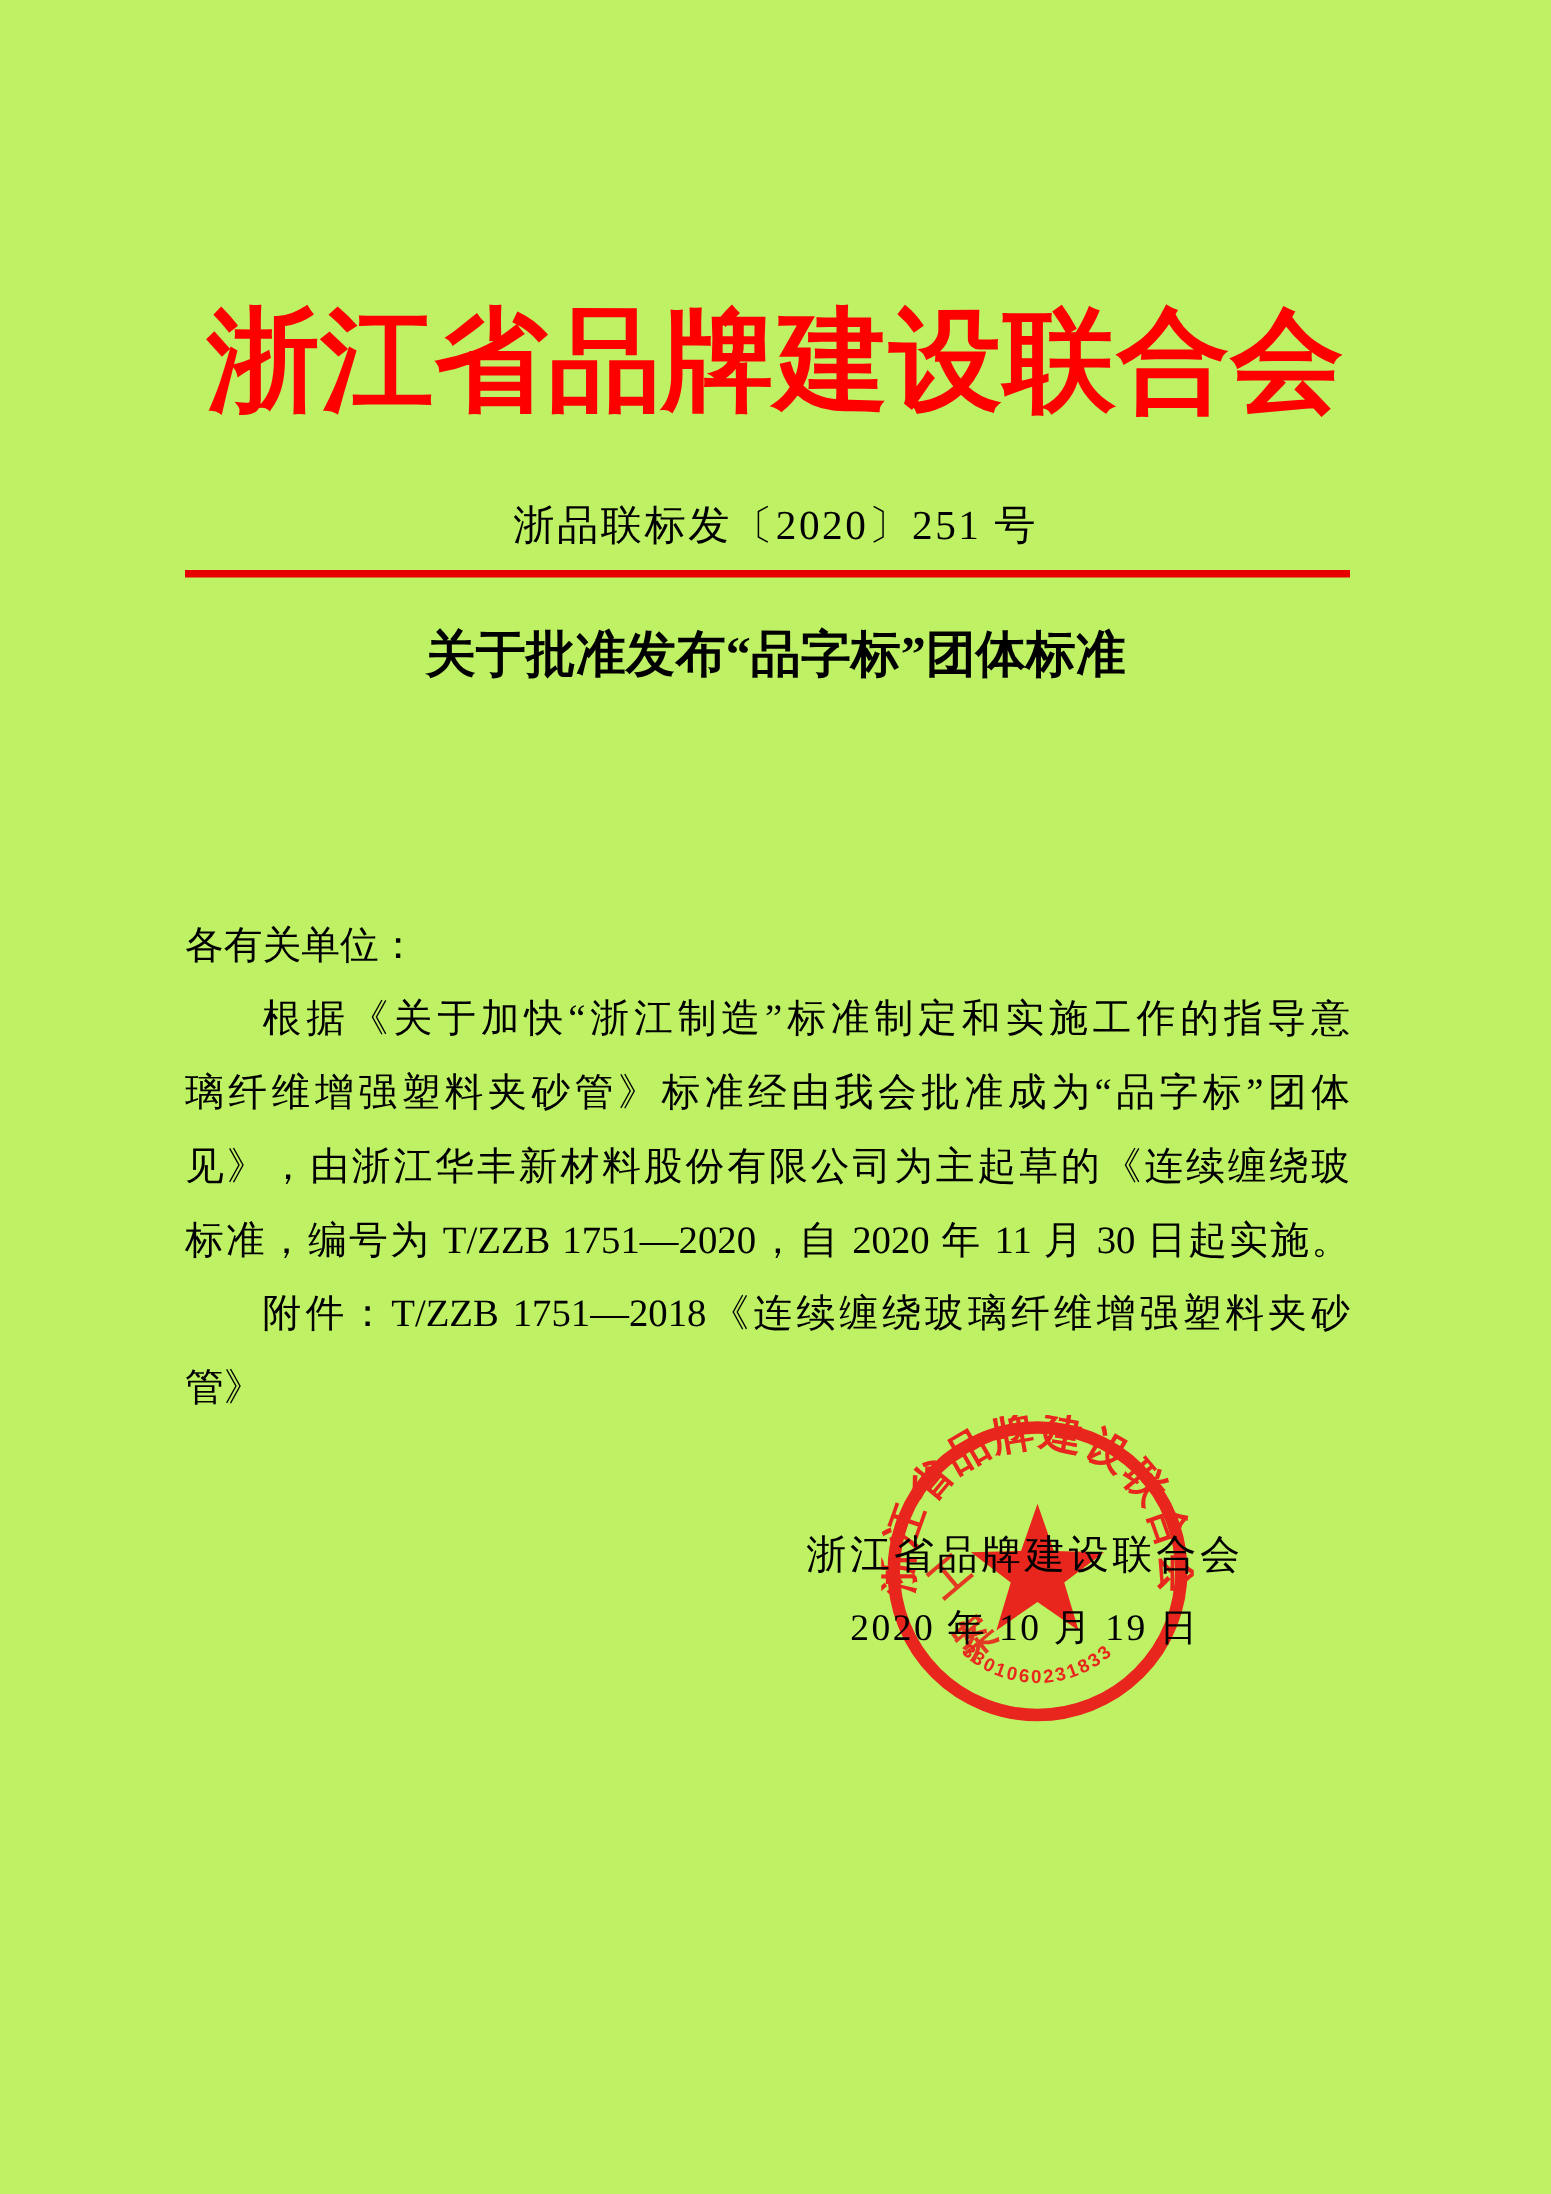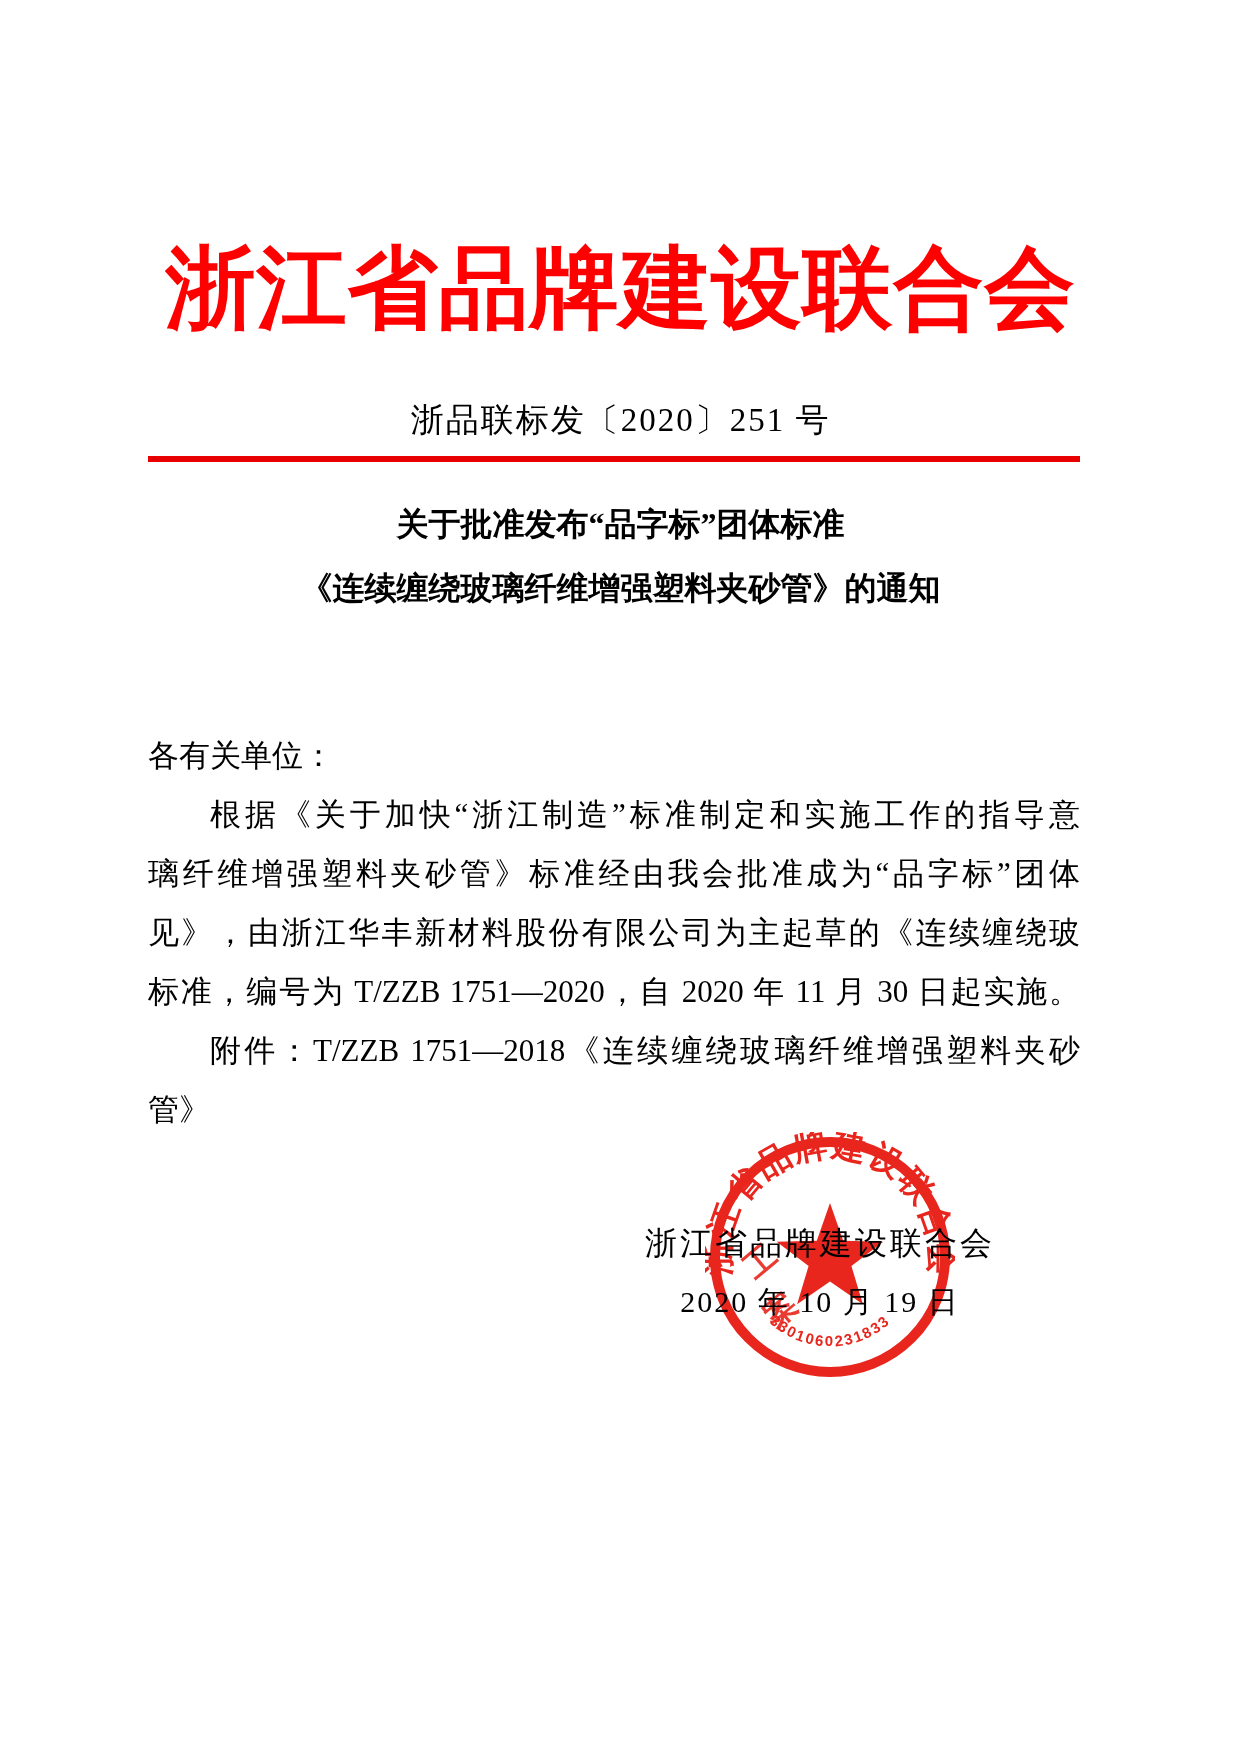--- a/index.html
+++ b/index.html
@@ -1,21 +1,21 @@
 <!DOCTYPE html>
 <html><head>
 <meta charset="utf-8">
 <style>
   html, body { margin: 0; padding: 0; background: #888; }
   .page {
     position: relative;
     width: 1241px;
     height: 1755px;
     margin: 0 auto;
-    background: #ffffff;
+    background: #bef264;
     overflow: hidden;
     font-family: "Liberation Serif", "DejaVu Serif", serif;
     color: #000;
   }
   .org-name {
     position: absolute;
     top: 228px;
     left: 0;
     width: 1241px;
     text-align: center;
@@ -41,21 +41,21 @@
     width: 932px;
     height: 6px;
     background: #e80000;
   }
   .subject {
     position: absolute;
     top: 492px;
     left: 0;
     width: 1241px;
     text-align: center;
-    font-size: 32px;
+    font-size: 40px;
     line-height: 64px;
     font-weight: 700;
     white-space: nowrap;
   }
   .body-block {
     position: absolute;
     top: 726px;
     left: 148px;
     width: 932px;
     font-size: 31px;
@@ -110,21 +110,20 @@
 <div class="page">
 
   <div class="org-name">浙江省品牌建设联合会</div>
 
   <div class="doc-number">浙品联标发〔2020〕251 号</div>
 
   <div class="red-rule"></div>
 
   <div class="subject">
     <div>关于批准发布“品字标”团体标准</div>
-    <div>《连续缠绕玻璃纤维增强塑料夹砂管》的通知</div>
   </div>
 
   <div class="body-block">
     <div class="body-line">各有关单位：</div>
     <div class="body-line indent just">根据《关于加快“浙江制造”标准制定和实施工作的指导意</div>
     <div class="body-line just">璃纤维增强塑料夹砂管》标准经由我会批准成为“品字标”团体</div>
     <div class="body-line just">见》，由浙江华丰新材料股份有限公司为主起草的《连续缠绕玻</div>
     <div class="body-line just">标准，编号为 T/ZZB 1751—2020，自 2020 年 11 月 30 日起实施。</div>
     <div class="body-line indent just">附件：T/ZZB 1751—2018《连续缠绕玻璃纤维增强塑料夹砂</div>
     <div class="body-line">管》</div>

